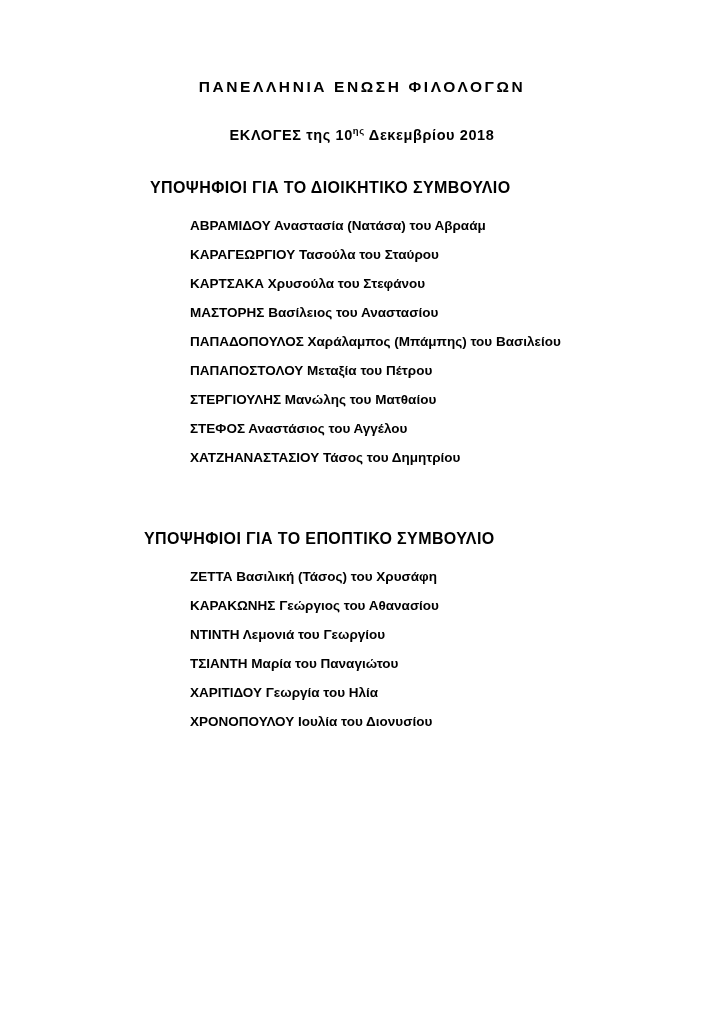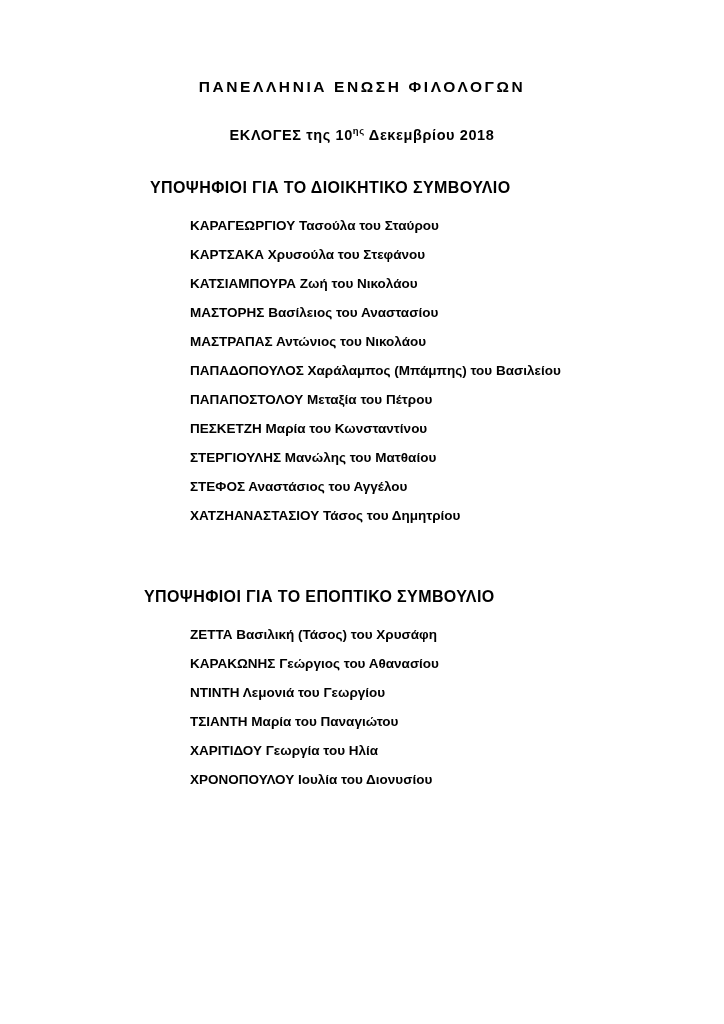--- a/index.html
+++ b/index.html
@@ -74,28 +74,26 @@
 
 <div class="page">
 
   <h1 class="org-title">ΠΑΝΕΛΛΗΝΙΑ ΕΝΩΣΗ ΦΙΛΟΛΟΓΩΝ</h1>
 
   <div class="election-line"><span>ΕΚΛΟΓΕΣ της 10</span><sup>ης</sup><span> Δεκεμβρίου 2018</span></div>
 
   <h2 class="section-heading">ΥΠΟΨΗΦΙΟΙ ΓΙΑ ΤΟ  ΔΙΟΙΚΗΤΙΚΟ ΣΥΜΒΟΥΛΙΟ</h2>
 
   <ul class="name-list">
+    <li class="name-item">ΑΒΡΑΜΙΔΟΥ Αναστασία (Νατάσα) του Αβραάμ</li>
     <li class="name-item">ΚΑΡΑΓΕΩΡΓΙΟΥ Τασούλα του Σταύρου</li>
     <li class="name-item">ΚΑΡΤΣΑΚΑ Χρυσούλα του Στεφάνου</li>
-    <li class="name-item">ΚΑΤΣΙΑΜΠΟΥΡΑ Ζωή του Νικολάου</li>
     <li class="name-item">ΜΑΣΤΟΡΗΣ Βασίλειος του Αναστασίου</li>
-    <li class="name-item">ΜΑΣΤΡΑΠΑΣ Αντώνιος του Νικολάου</li>
     <li class="name-item">ΠΑΠΑΔΟΠΟΥΛΟΣ Χαράλαμπος (Μπάμπης) του Βασιλείου</li>
     <li class="name-item">ΠΑΠΑΠΟΣΤΟΛΟΥ Μεταξία του Πέτρου</li>
-    <li class="name-item">ΠΕΣΚΕΤΖΗ Μαρία του Κωνσταντίνου</li>
     <li class="name-item">ΣΤΕΡΓΙΟΥΛΗΣ Μανώλης του Ματθαίου</li>
     <li class="name-item">ΣΤΕΦΟΣ Αναστάσιος του Αγγέλου</li>
     <li class="name-item">ΧΑΤΖΗΑΝΑΣΤΑΣΙΟΥ Τάσος του Δημητρίου</li>
   </ul>
 
   <div class="spacer-block"></div>
 
   <h2 class="section-heading second">ΥΠΟΨΗΦΙΟΙ ΓΙΑ ΤΟ ΕΠΟΠΤΙΚΟ ΣΥΜΒΟΥΛΙΟ</h2>
 
   <ul class="name-list">

